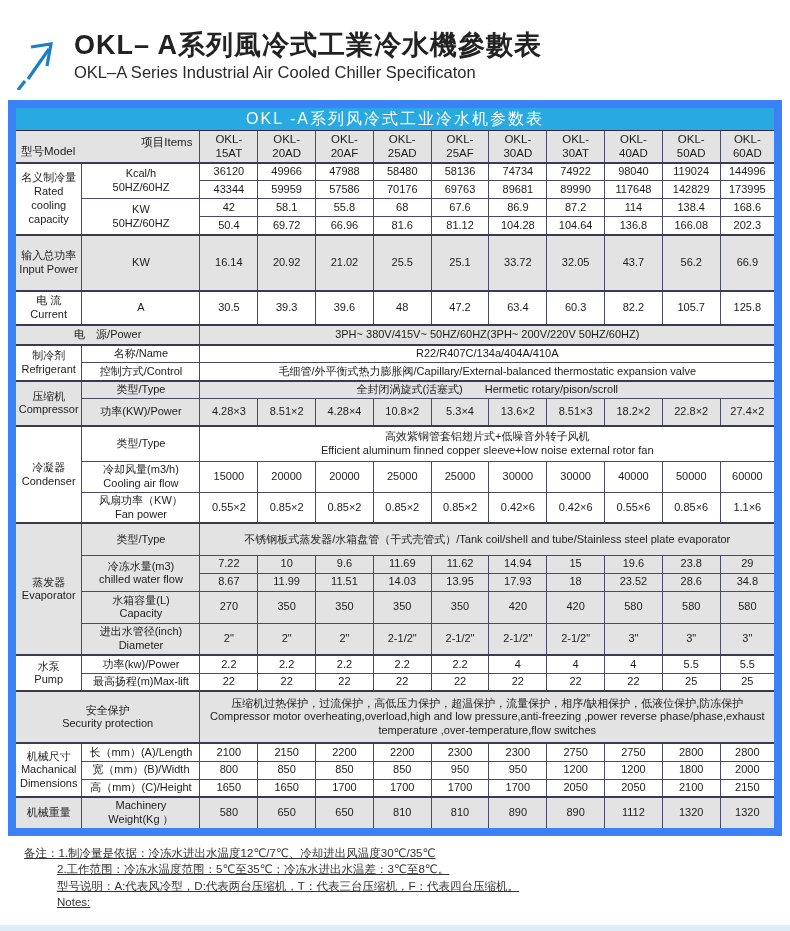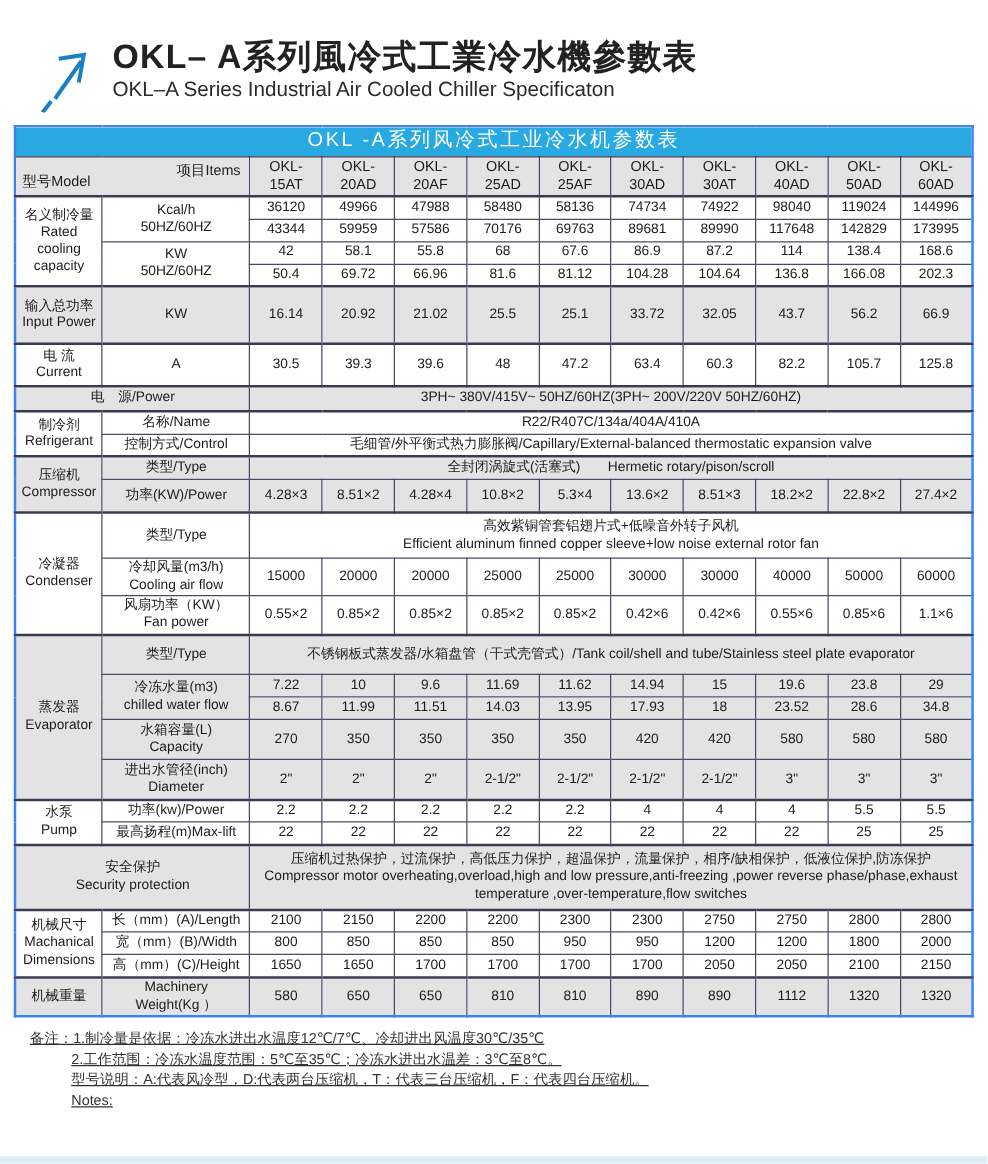--- a/index.html
+++ b/index.html
@@ -1,47 +1,47 @@
 <!DOCTYPE html>
 <html><head>
 <meta charset="utf-8">
 <style>
   html,body{margin:0;padding:0;}
   body{
     width:790px;height:931px;background:#ffffff;overflow:hidden;position:relative;
     font-family:"Liberation Sans","DejaVu Sans",sans-serif;color:#1c1c1c;
   }
-  .doc-header{display:flex;align-items:flex-start;padding:30px 0 0 32px;}
+  .doc-header{display:flex;align-items:flex-start;padding:30px 0 0 16px;}
   .arrow{width:48px;height:56px;margin-right:10px;margin-top:4px;}
   .titles h1{margin:0;font-size:27px;font-weight:bold;letter-spacing:1px;color:#222;line-height:1.15;}
   .subtitle{font-size:16.5px;color:#2a2a2a;margin-top:2px;}
 
   table.spec-table{
     width:766px;margin:10px auto 0;border-collapse:collapse;table-layout:fixed;
-    border:2px solid #3b82f6;
+    border:8px solid #3b82f6;
   }
   .spec-table td,.spec-table th{
     border:1px solid #4a4a66;font-size:11px;font-weight:normal;
     text-align:center;vertical-align:middle;padding:1px 2px;line-height:1.25;
     overflow:hidden;
   }
   .spec-table tr.g>td,.spec-table tr.g>th{background:#e3e3e3;}
   .spec-table tr.tsep>td,.spec-table tr.tsep>th{border-top:2px solid #3a3a52;}
   .caption-row>th{background:#29a9e1;color:#ffffff;font-size:16px;letter-spacing:2px;border:1px solid #2b2b3c;}
   .pre{white-space:pre-line;}
   .corner{position:relative;
     background-image:linear-gradient(to bottom right,
       transparent calc(50% - 0.8px),#6a6a7a calc(50% - 0.8px),
       #6a6a7a calc(50% + 0.8px),transparent calc(50% + 0.8px));}
   .corner .c-model{position:absolute;left:5px;bottom:3px;font-size:11.5px;}
   .corner .c-items{position:absolute;right:7px;top:4px;font-size:11.5px;}
   .model-row th{font-size:11.5px;}
   
   .h18{height:18px}.h19{height:20px}.h24{height:24px}.h27{height:27px}.h30{height:30px}
-  .h31{height:31px}.h32{height:32px}.h34{height:34px}.h36{height:36px}.h38{height:46px}
+  .h31{height:31px}.h32{height:32px}.h34{height:34px}.h36{height:36px}.h38{height:56px}
   .h52{height:52px}
 
   .notes{margin:9px 0 0 24px;font-size:11.5px;color:#333;line-height:1.43;text-decoration:underline;}
   .notes div:nth-child(n+2):nth-child(-n+5){padding-left:33px;}
   .bottom-strip{position:absolute;left:0;bottom:0;width:790px;height:6px;background:#dcedf7;}
 </style>
 </head>
 <body>
 
 <div class="doc-header">

